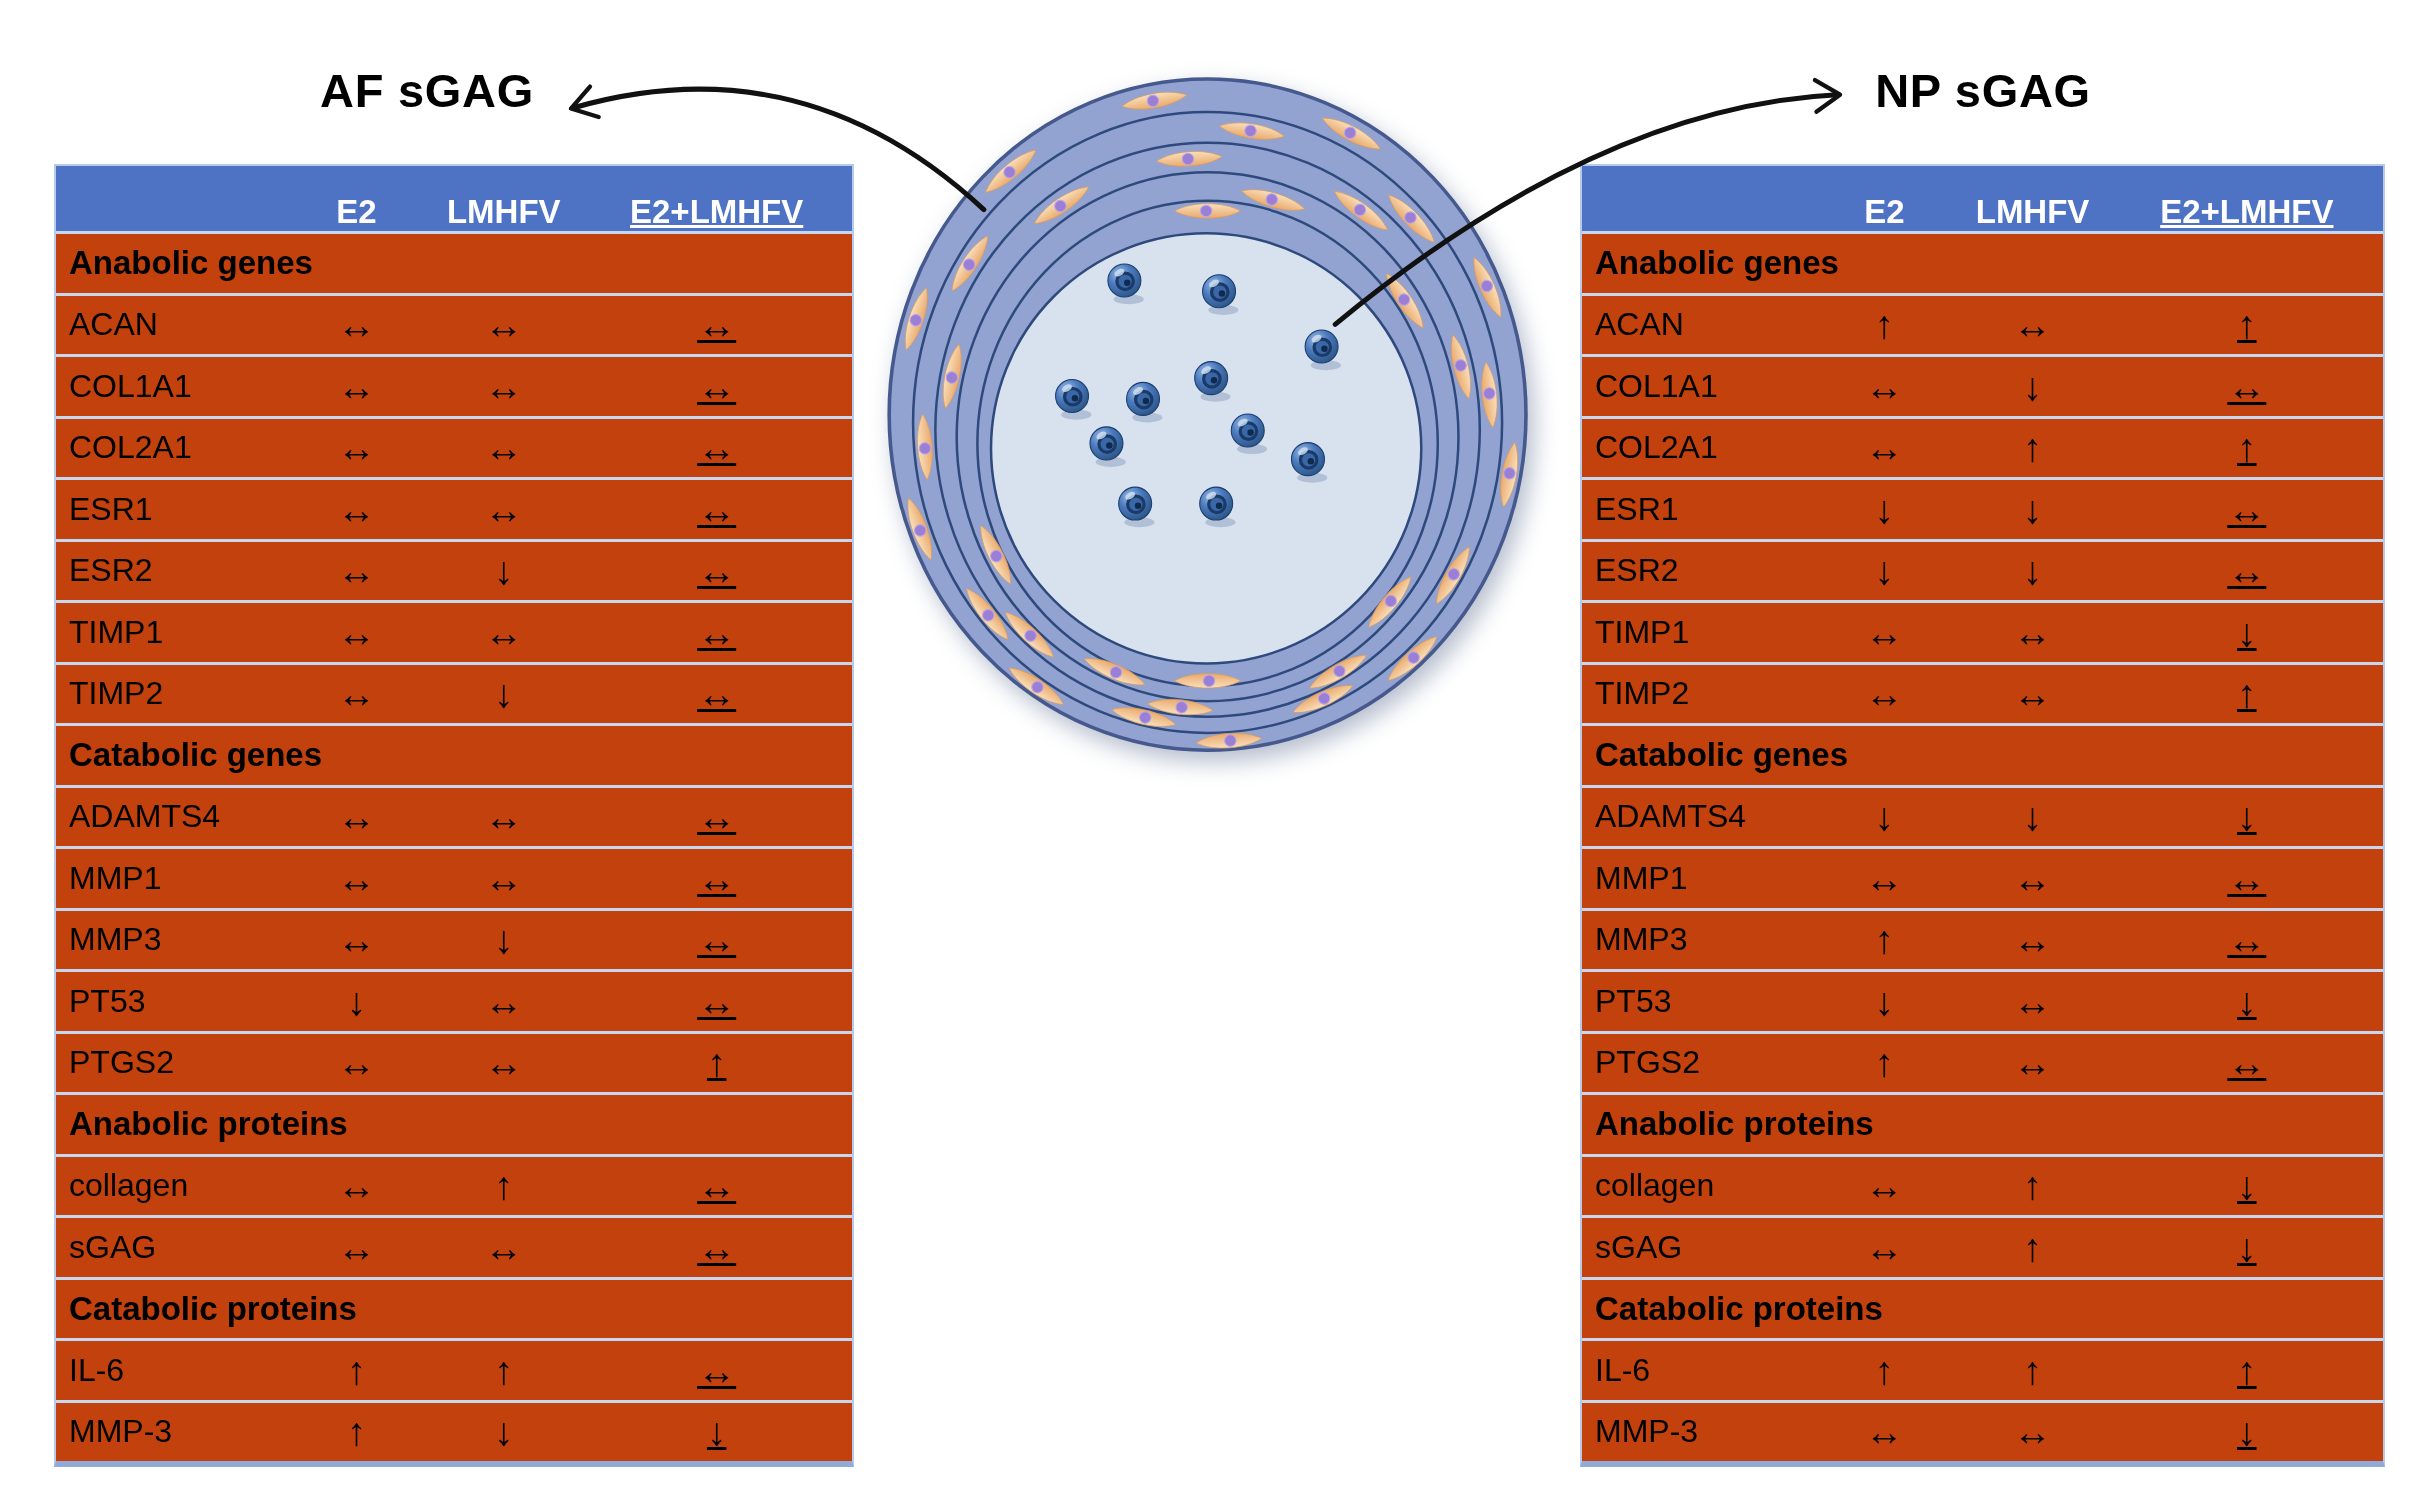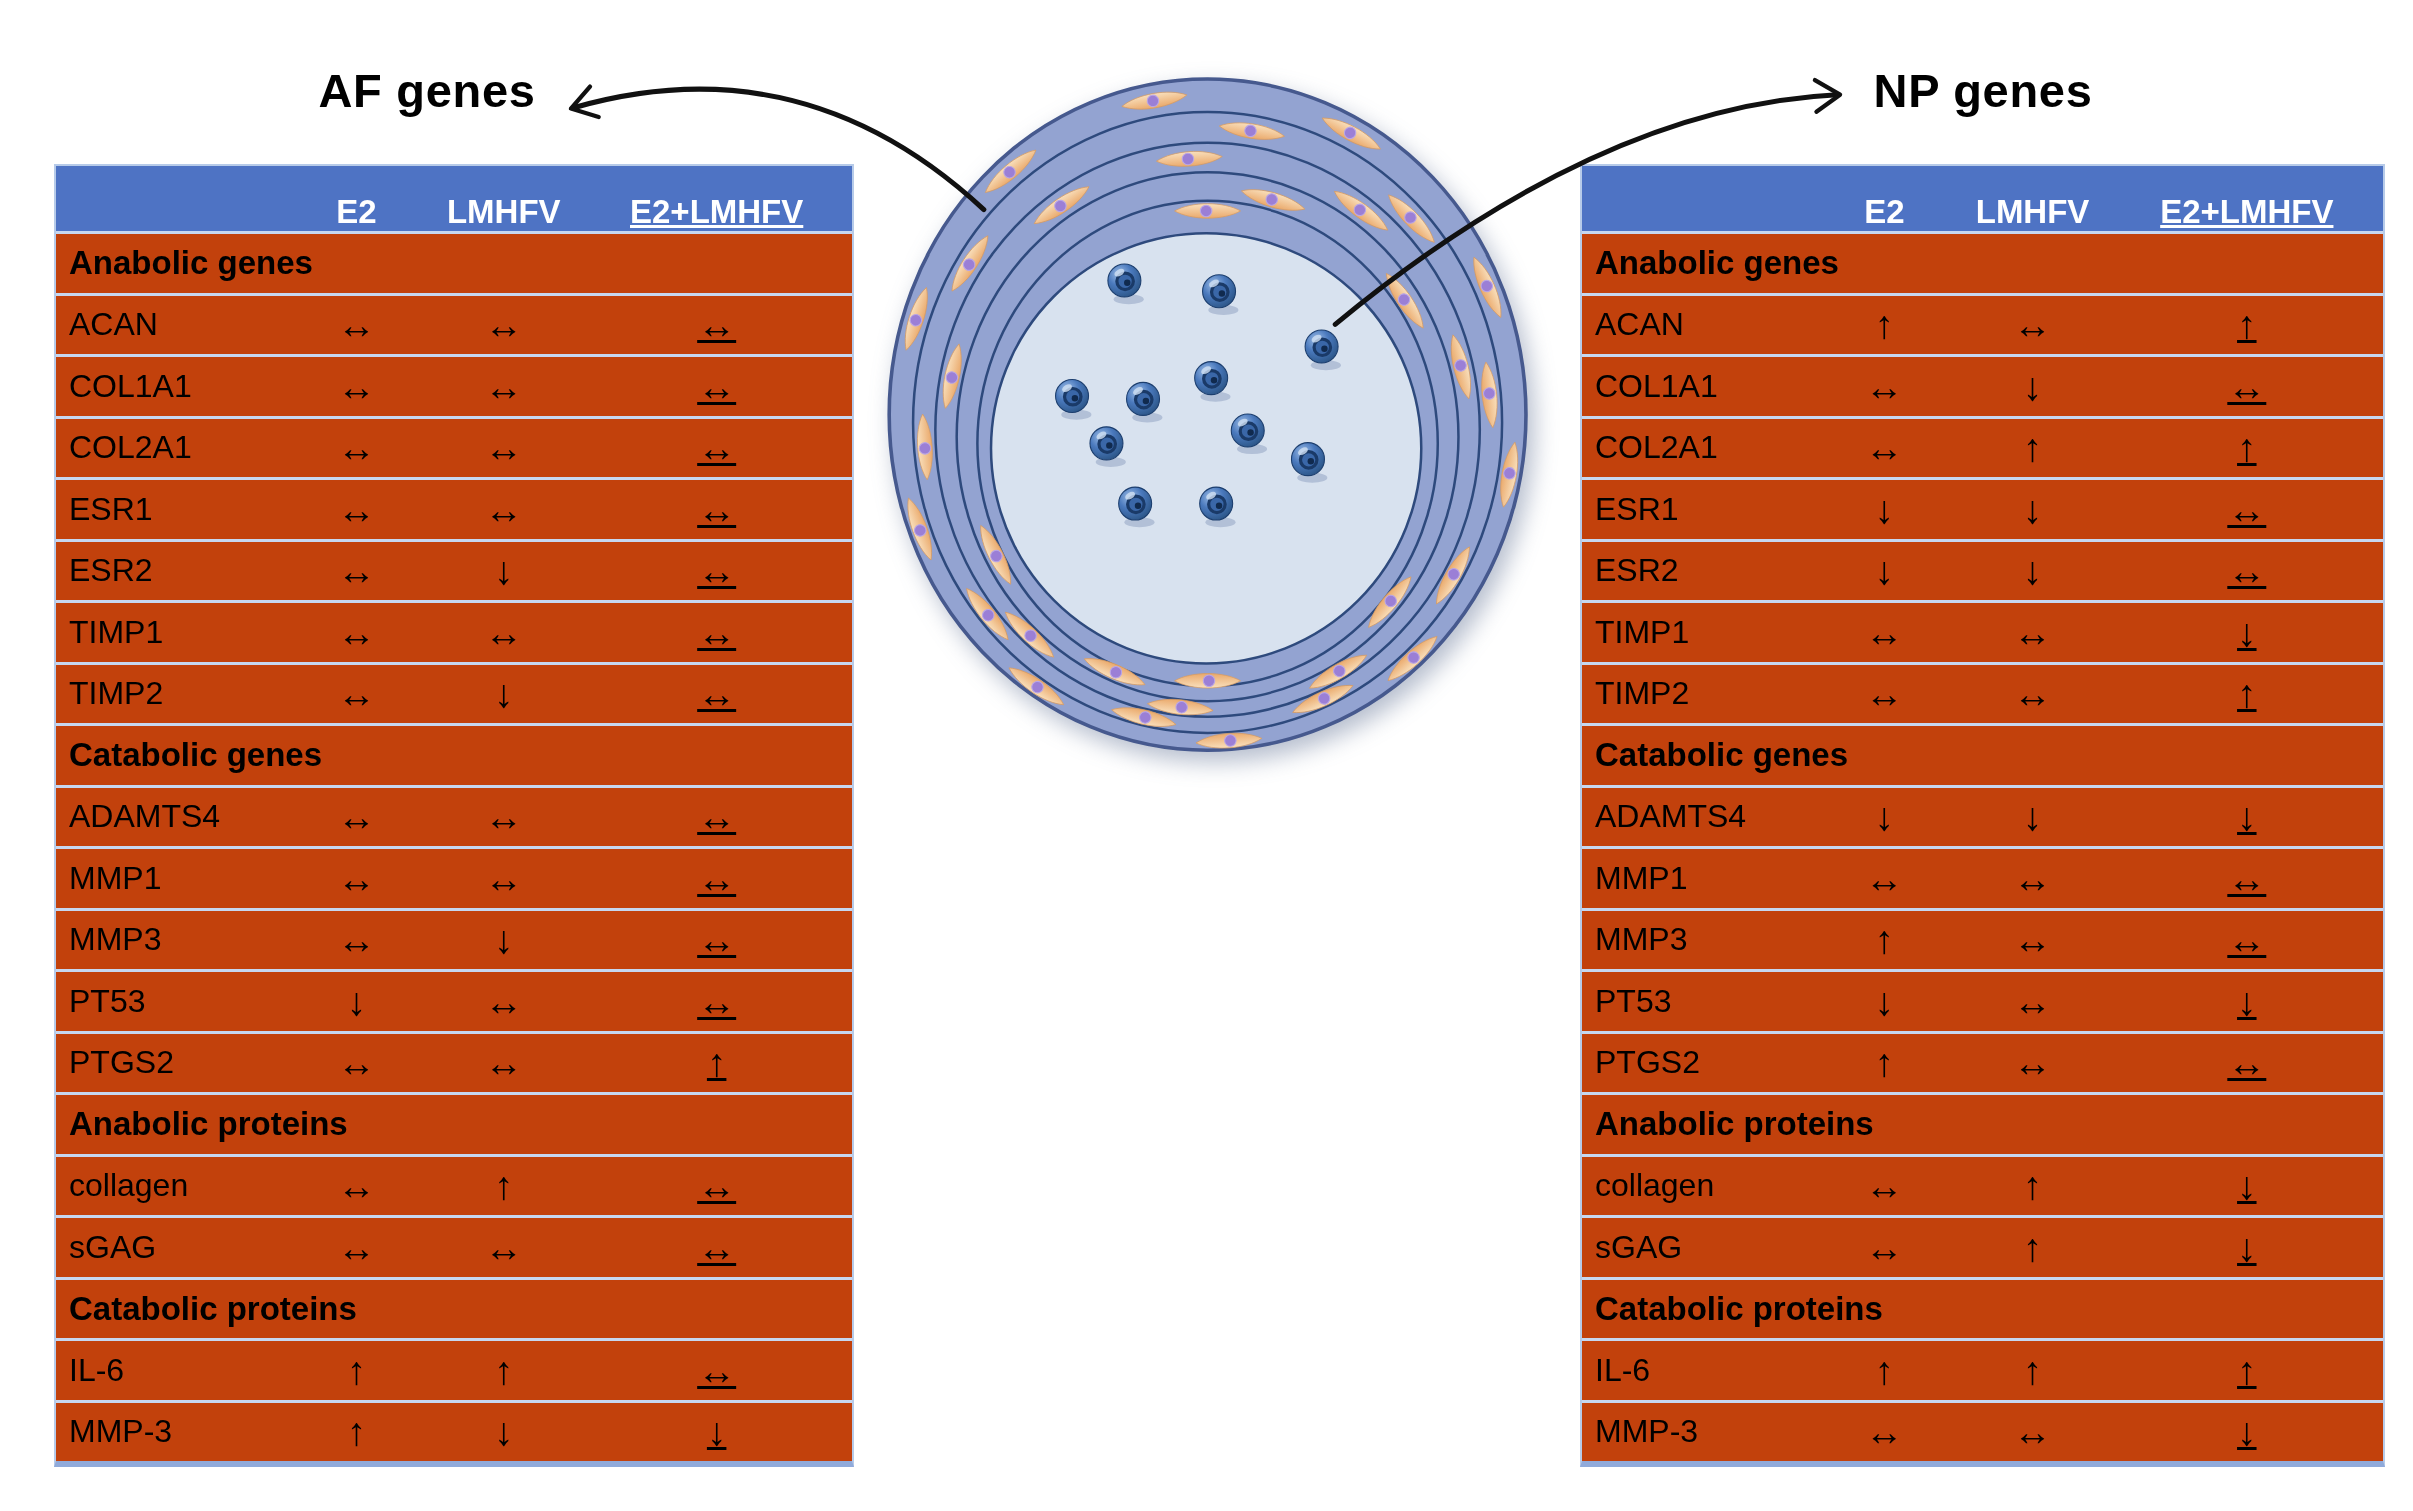--- a/index.html
+++ b/index.html
@@ -40,22 +40,22 @@
   .arrow-cell{font-size:39px;line-height:1;}
   
   #disc-svg{position:absolute;left:0;top:0;pointer-events:none;}
   .disc-body{filter:drop-shadow(9px 14px 16px rgba(70,90,130,0.40));}
 </style>
 </head>
 <body>
 
 <div class="page">
 
-  <div id="af-label" class="cell-type-label">AF genes</div>
-  <div id="np-label" class="cell-type-label">NP genes</div>
+  <div id="af-label" class="cell-type-label">AF sGAG</div>
+  <div id="np-label" class="cell-type-label">NP sGAG</div>
 
   <div id="af-table" class="data-table">
       <div class="t-header">
         <div class="c-label"></div>
         <div class="c-0">E2</div>
         <div class="c-1">LMHFV</div>
         <div class="c-2">E2+LMHFV</div>
       </div>
       <div class="t-row section-row">
         <div class="c-label">Anabolic genes</div>

